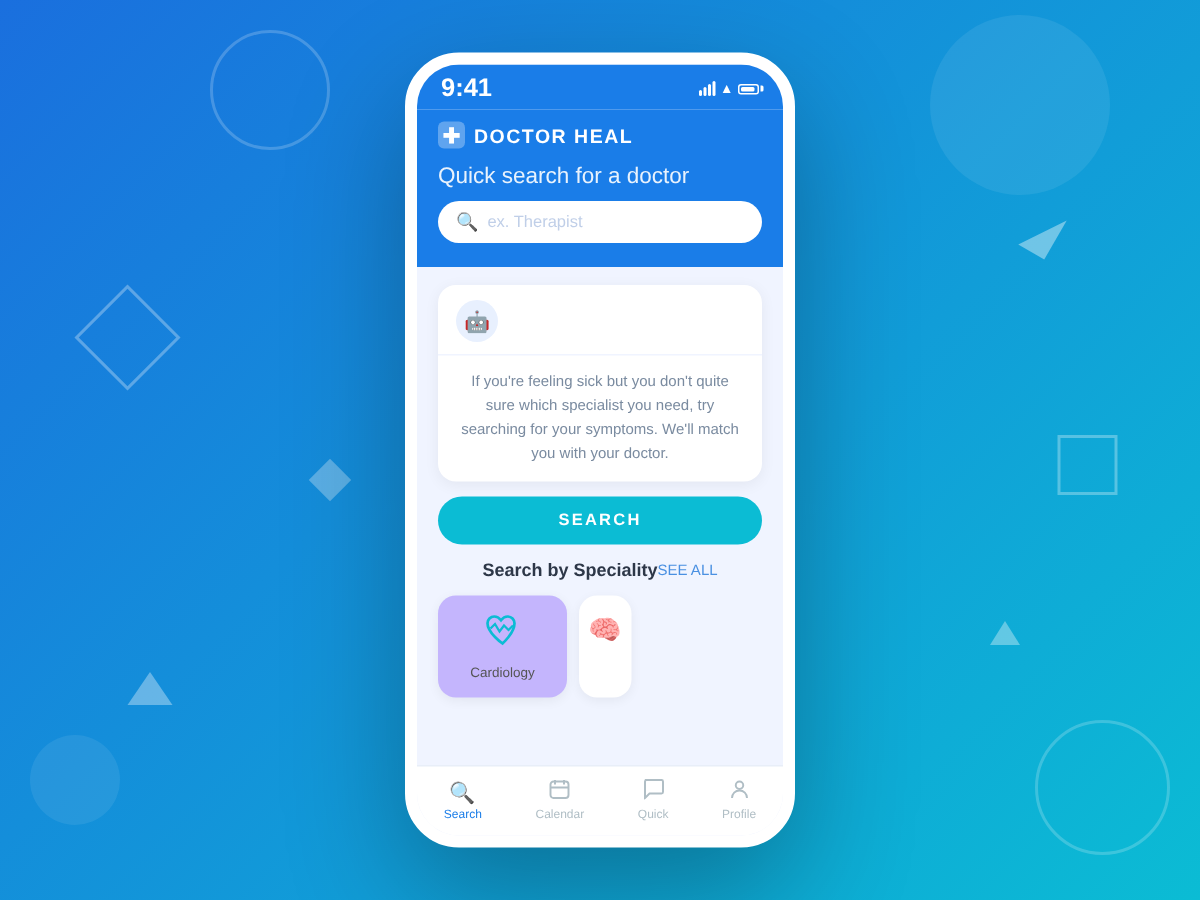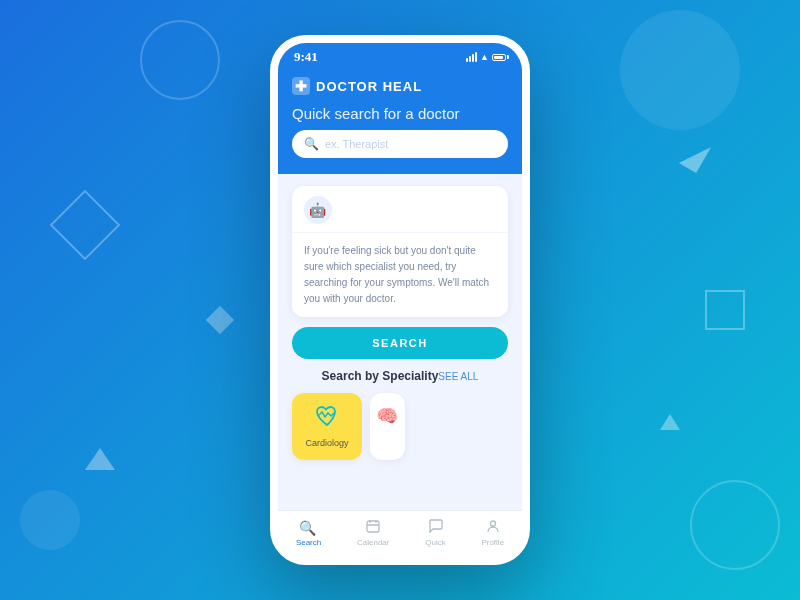--- a/index.html
+++ b/index.html
@@ -110,21 +110,21 @@
       background: #1a7de8;
       display: flex;
       justify-content: space-between;
       align-items: center;
       padding: 6px 16px 4px;
       color: white;
       font-size: 10px;
       font-weight: 600;
       flex-shrink: 0;
     }
-    .status-time { font-size: 13px; font-weight: 700; font-family: Liberation Serif, serif; }
+    .status-time { font-size: 17px; font-weight: 700; }
     .status-icons { display: flex; align-items: center; gap: 3px; }
     .signal-bars { display: flex; align-items: flex-end; gap: 1px; }
     .signal-bars span {
       background: white;
       width: 2px;
       border-radius: 1px;
     }
     .wifi-icon { font-size: 9px; }
     .battery-icon {
       width: 14px; height: 7px;
@@ -244,20 +244,21 @@
     .not-sure-title {
       font-size: 12px;
       font-weight: 600;
       color: #333;
     }
     .not-sure-body {
       padding: 10px 12px;
       font-size: 10px;
       color: #7a8ba0;
       line-height: 1.6;
+      text-align: center;
     }
 
     
     .search-btn {
       background: #0bbcd4;
       color: white;
       border: none;
       border-radius: 20px;
       padding: 10px;
       width: 100%;
@@ -287,28 +288,28 @@
       cursor: pointer;
       display: flex;
       align-items: center;
       gap: 2px;
     }
     .speciality-grid {
       display: flex;
       gap: 8px;
     }
     .speciality-card {
-      background: #fde047;
+      background: #c4b5fd;
       border-radius: 12px;
       padding: 12px 7px;
       display: flex;
       flex-direction: column;
       align-items: center;
       gap: 6px;
-      width: 70px;
+      width: 86px;
       box-shadow: 0 2px 8px rgba(0,0,0,0.06);
       cursor: pointer;
     }
     .speciality-icon {
       color: #0bbcd4;
       font-size: 20px;
     }
     .speciality-name {
       font-size: 9px;
       color: #555;

